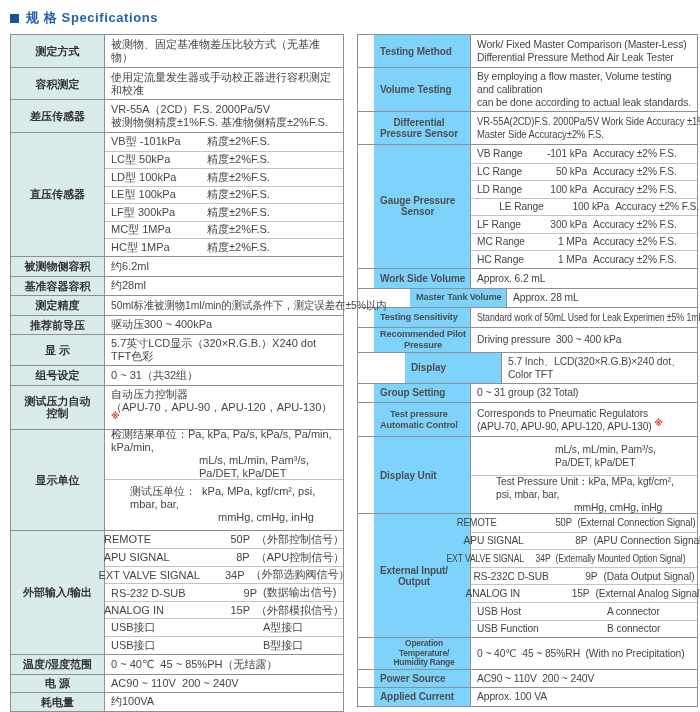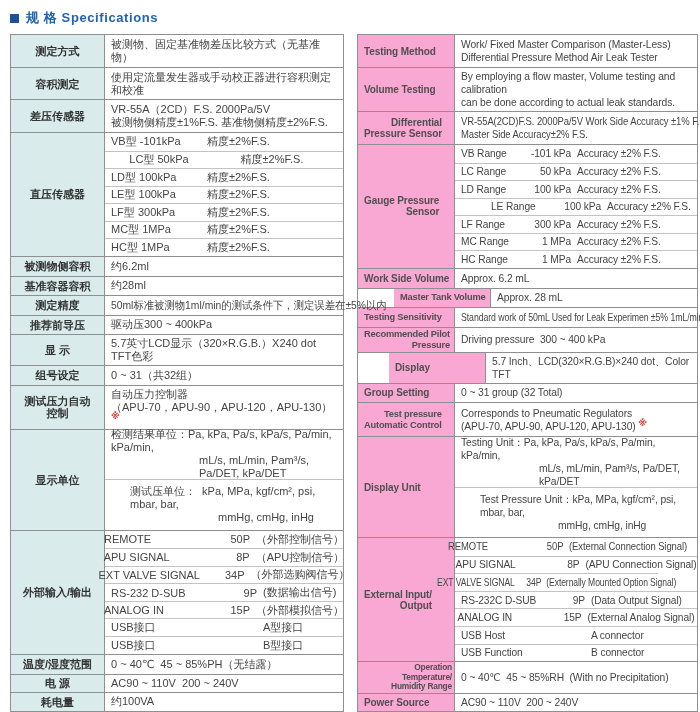--- a/index.html
+++ b/index.html
@@ -9,21 +9,21 @@
   .hdr{display:flex;align-items:center;gap:7px;margin:9px 0 7px 10px;}
   .sq{width:9px;height:9px;background:#1d4f9f;flex:0 0 auto;}
   .title{font-size:13px;font-weight:bold;color:#2264b0;letter-spacing:.6px;}
   .tables{display:flex;margin-left:10px;gap:13px;align-items:flex-start;}
   .tbl{border:1px solid #8f8f8f;}
   .tbl-cn{width:334px;}
   .tbl-en{width:341px;}
   .row{display:flex;border-top:1px solid #8f8f8f;align-items:stretch;}
   .row:first-child{border-top:none;}
   .lab{flex:0 0 94px;background:#d9ebea;border-right:1px solid #8f8f8f;display:flex;align-items:center;justify-content:center;text-align:center;font-weight:bold;font-size:11px;line-height:12px;color:#333;white-space:pre-line;padding:1px 2px;}
-  .tbl-en .lab{flex-basis:97px;background:#f9a8d4;justify-content:flex-start;text-align:right;padding-left:6px;font-size:10px;color:#4f4f4f;letter-spacing:-.1px;line-height:11px;}
+  .tbl-en .lab{flex-basis:97px;background:#7dd3fc;justify-content:flex-start;text-align:center;padding-left:6px;font-size:10px;color:#4f4f4f;letter-spacing:-.1px;line-height:11px;margin-left:16px;}
   .lab.lab-sm{font-size:9.3px;letter-spacing:-.2px;}
   .lab.lab-xs{font-size:8.4px;letter-spacing:-.2px;line-height:9.5px;}
   .vals{flex:1;display:flex;flex-direction:column;min-width:0;}
   .sub{display:flex;flex-direction:column;justify-content:center;padding:2px 6px;flex:1;min-width:0;}
   .sub + .sub{border-top:1px solid #c3c3c3;padding-left:25px;}
   .sub.cols{flex-direction:row;align-items:center;padding:0 6px;}
   .line{font-size:11px;line-height:13px;white-space:pre-wrap;}
   .tbl-en .line{font-size:10.3px;letter-spacing:-.1px;}
   .cell{white-space:nowrap;overflow:visible;}
   .tbl-cn .cell{font-size:11px;}
@@ -69,21 +69,21 @@
             </div>
           </div>
         </div>
         <div class="row">
           <div class="lab">直压传感器</div>
           <div class="vals">
             <div class="sub cols" style="min-height: 17.5px;">
               <span class="cell" style="flex: 0 0 96px;">VB型 -101kPa</span>
               <span class="cell" style="flex: 1 1 auto;">精度±2%F.S.</span>
             </div>
-            <div class="sub cols" style="min-height: 17.5px; text-align: center;">
+            <div class="sub cols" style="min-height: 17.5px;">
               <span class="cell" style="flex: 0 0 96px;">LC型 50kPa</span>
               <span class="cell" style="flex: 1 1 auto;">精度±2%F.S.</span>
             </div>
             <div class="sub cols" style="min-height: 17.5px;">
               <span class="cell" style="flex: 0 0 96px;">LD型 100kPa</span>
               <span class="cell" style="flex: 1 1 auto;">精度±2%F.S.</span>
             </div>
             <div class="sub cols" style="min-height: 17.5px;">
               <span class="cell" style="flex: 0 0 96px;">LE型 100kPa</span>
               <span class="cell" style="flex: 1 1 auto;">精度±2%F.S.</span>
@@ -370,21 +370,20 @@
             <div class="sub">
               <div class="line"><span>Corresponds to Pneumatic Regulators</span></div>
               <div class="line"><span>(APU-70, APU-90, APU-120, APU-130) </span><sup class="mark">※</sup></div>
             </div>
           </div>
         </div>
         <div class="row">
           <div class="lab">Display Unit</div>
           <div class="vals">
             <div class="sub" style="min-height: 32px;">
-              <div class="line"><span>Testing Unit：Pa, kPa, Pa/s, kPa/s, Pa/min, kPa/min,</span></div>
               <div class="line ind"><span>mL/s, mL/min, Pam³/s, Pa/DET, kPa/DET</span></div>
             </div>
             <div class="sub" style="min-height: 32px;">
               <div class="line"><span>Test Pressure Unit：kPa, MPa, kgf/cm², psi, mbar, bar,</span></div>
               <div class="line ind"><span>mmHg, cmHg, inHg</span></div>
             </div>
           </div>
         </div>
         <div class="row">
           <div class="lab">External Input/

